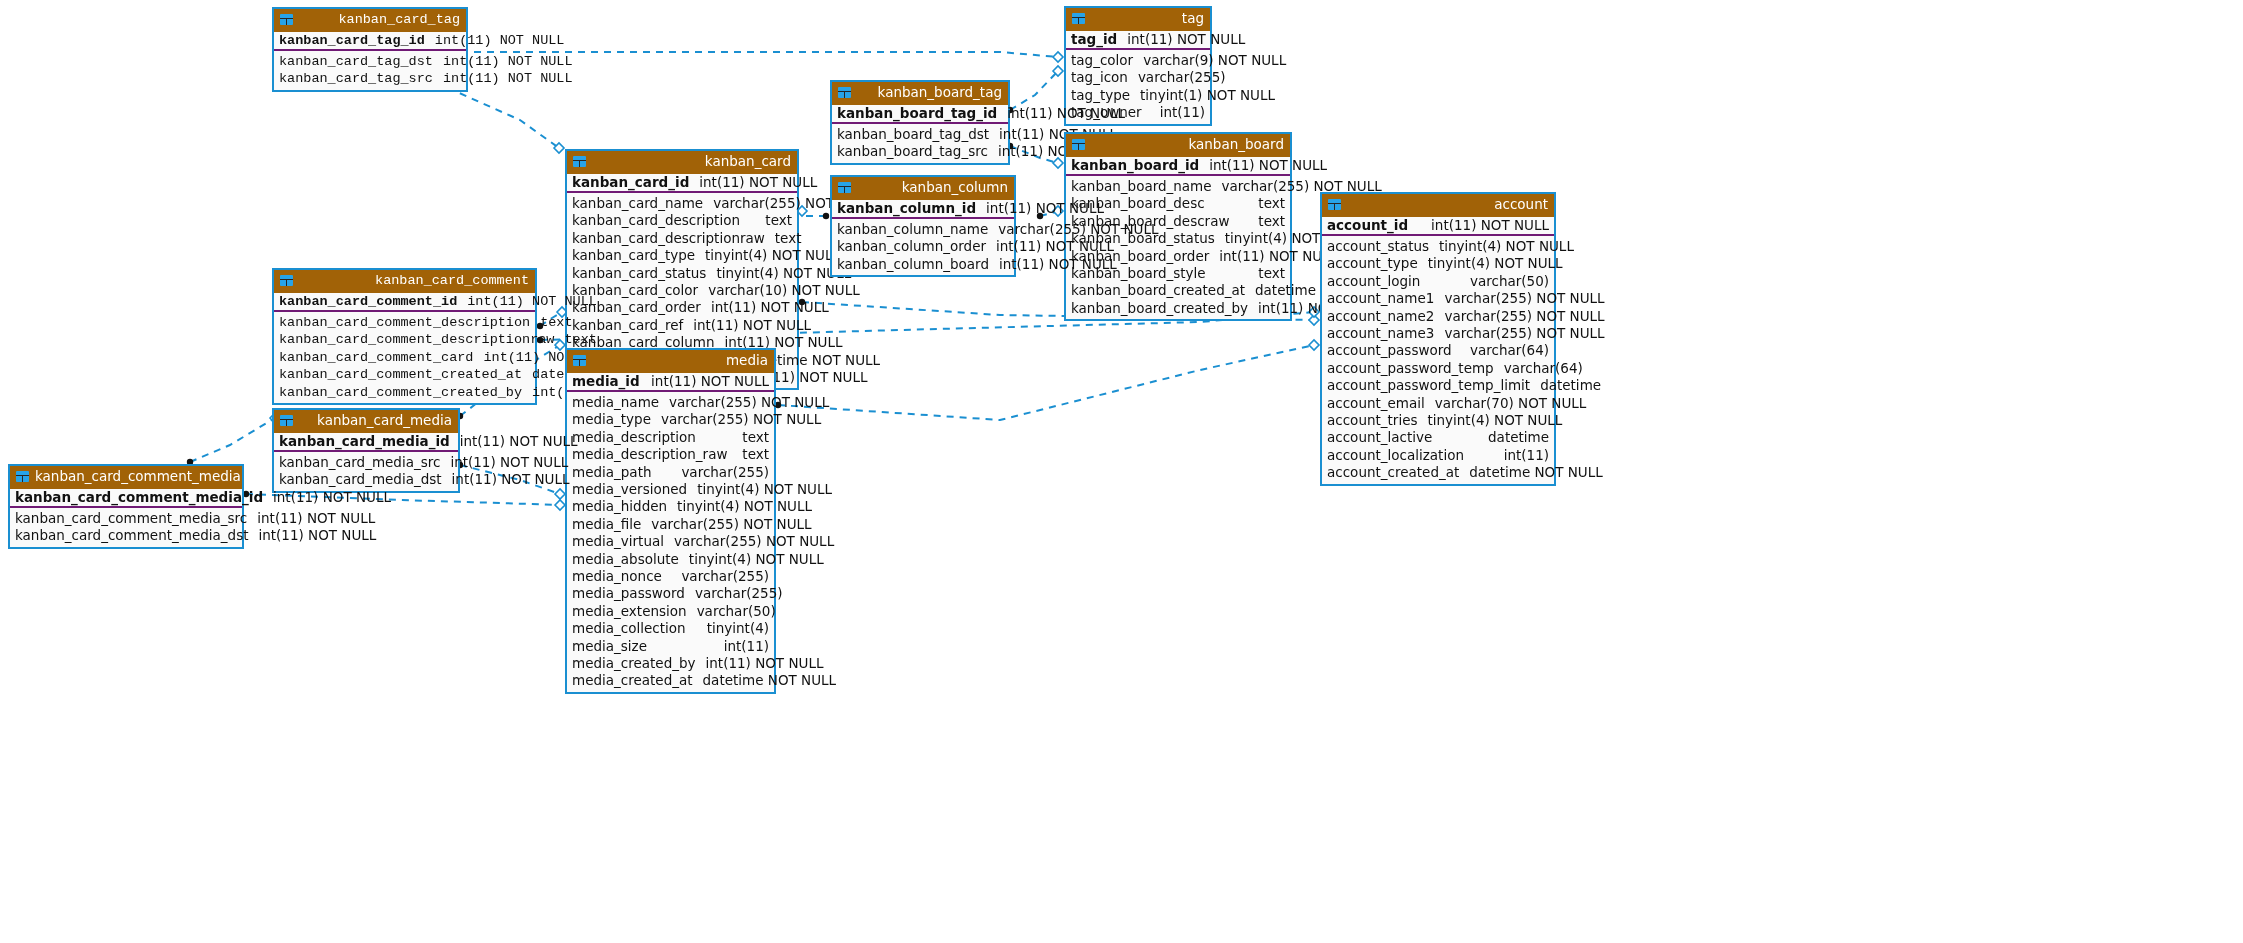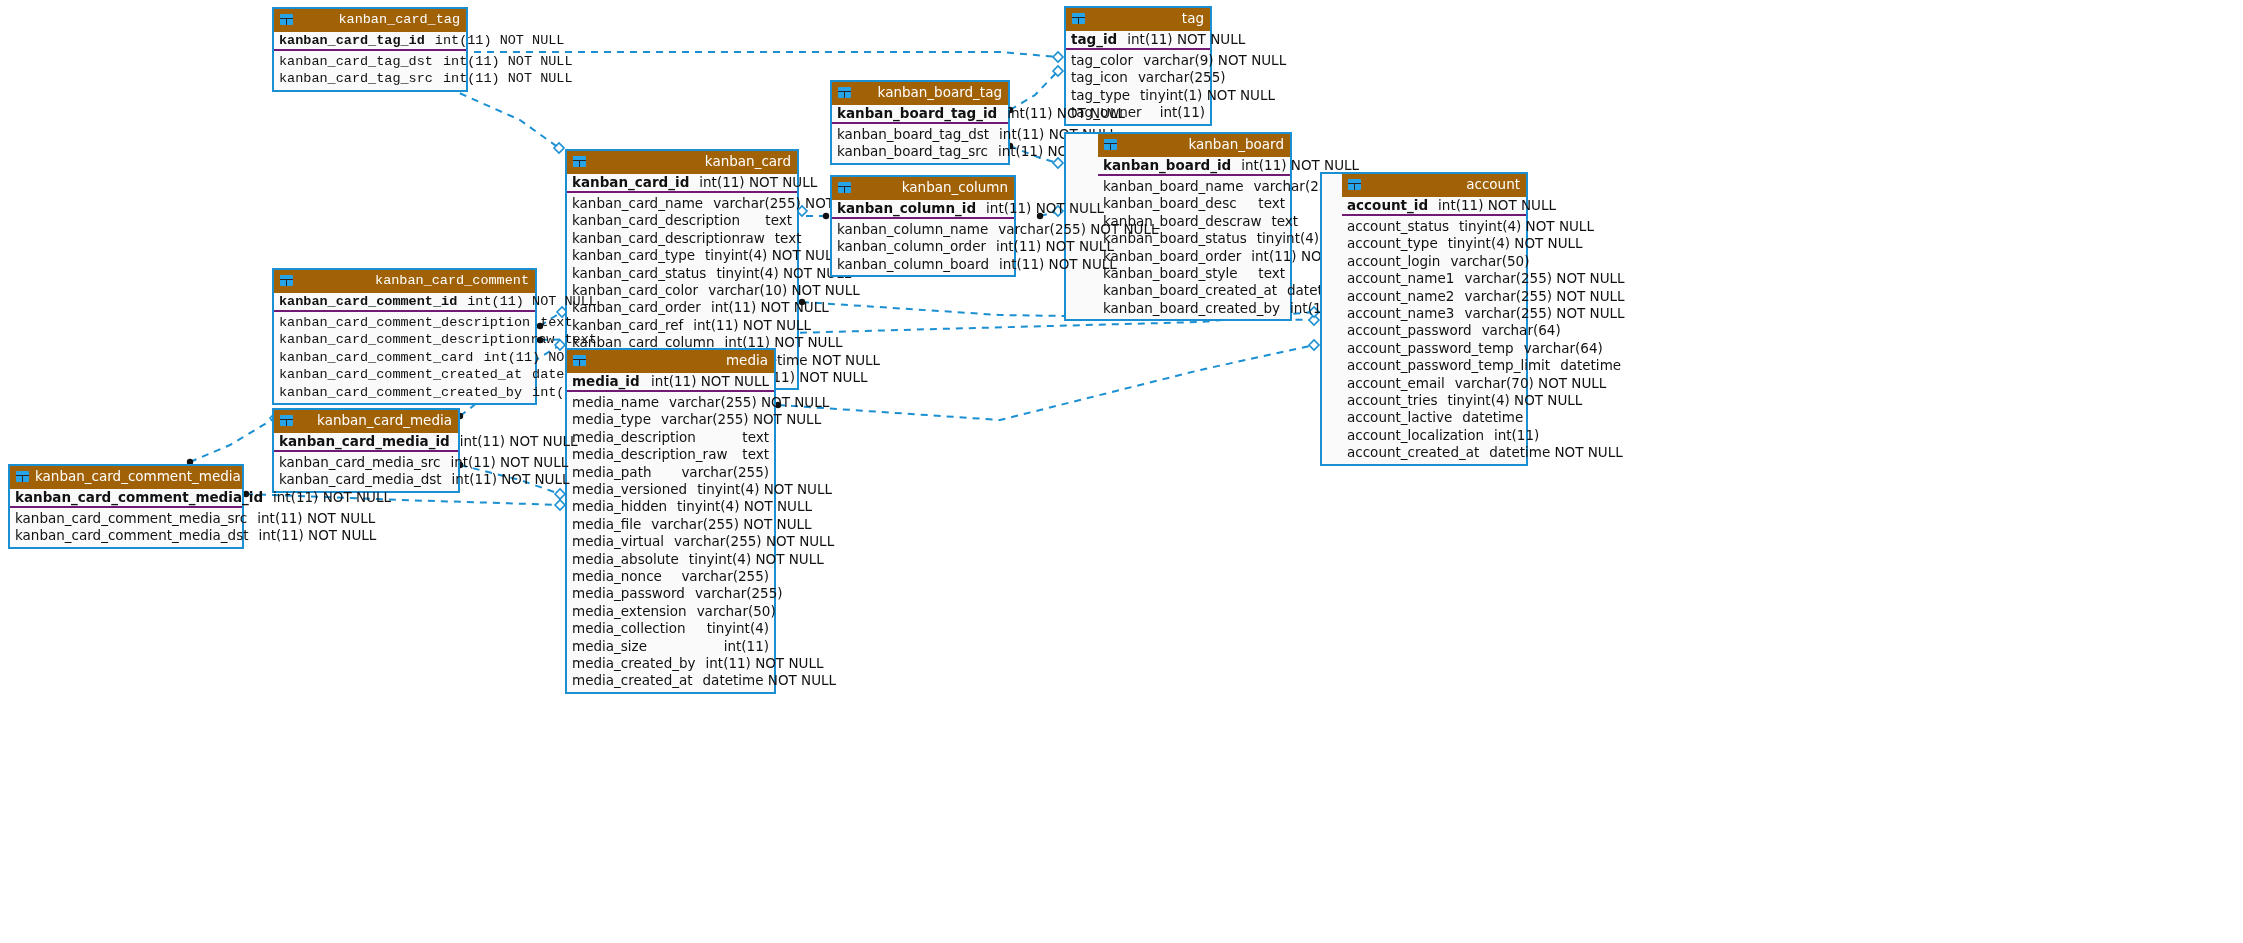--- a/index.html
+++ b/index.html
@@ -245,21 +245,21 @@
         <div class="row">
           <span class="fname">kanban_card_created_at</span>
           <span class="ftype">datetime NOT NULL</span>
         </div>
         <div class="row">
           <span class="fname">kanban_card_created_by</span>
           <span class="ftype">int(11) NOT NULL</span>
         </div>
       </div>
     </div>
-    <div class="table" style="left: 1064px; top: 132px; width: 228px; padding-left: 32px;">
+    <div class="table" style="left: 1064px; top: 132px; width: 228px;">
       <div class="thead">
         <span class="tbl-icon"></span>
         <span>kanban_board</span>
       </div>
       <div class="row pk-row">
         <span class="fname">kanban_board_id</span>
         <span class="ftype">int(11) NOT NULL</span>
       </div>
       <div class="sec">
         <div class="row">
@@ -313,21 +313,21 @@
         <div class="row">
           <span class="fname">kanban_column_order</span>
           <span class="ftype">int(11) NOT NULL</span>
         </div>
         <div class="row">
           <span class="fname">kanban_column_board</span>
           <span class="ftype">int(11) NOT NULL</span>
         </div>
       </div>
     </div>
-    <div class="table" style="left: 1320px; top: 172px; width: 208px; padding-left: 20px;">
+    <div class="table" style="left: 1320px; top: 192px; width: 236px;">
       <div class="thead">
         <span class="tbl-icon"></span>
         <span>account</span>
       </div>
       <div class="row pk-row">
         <span class="fname">account_id</span>
         <span class="ftype">int(11) NOT NULL</span>
       </div>
       <div class="sec">
         <div class="row">

